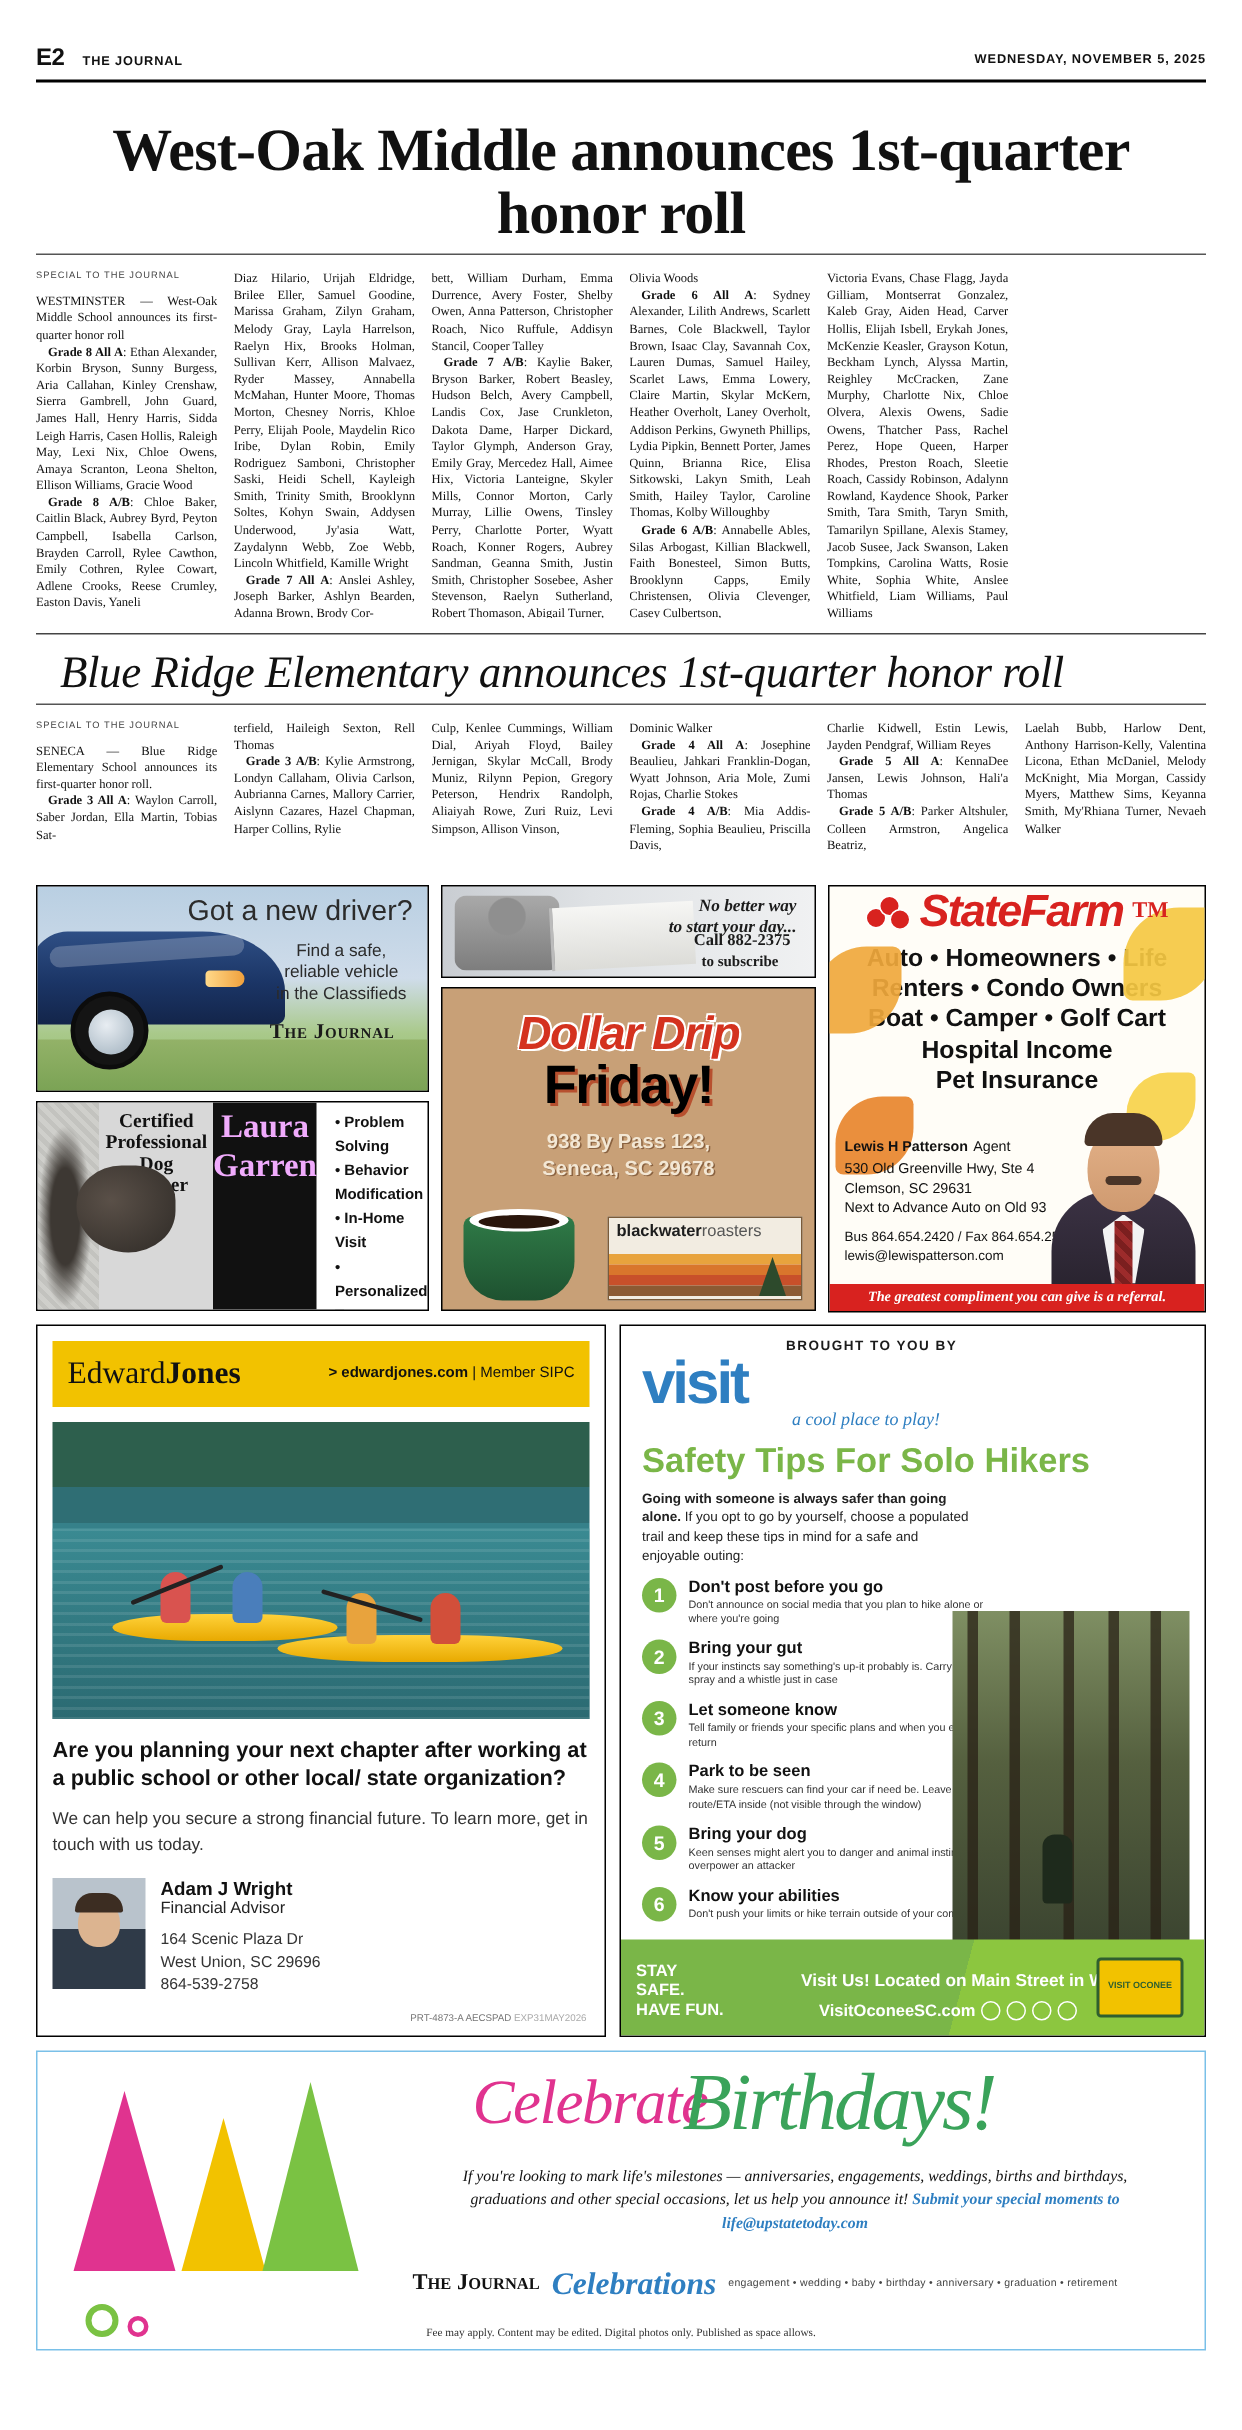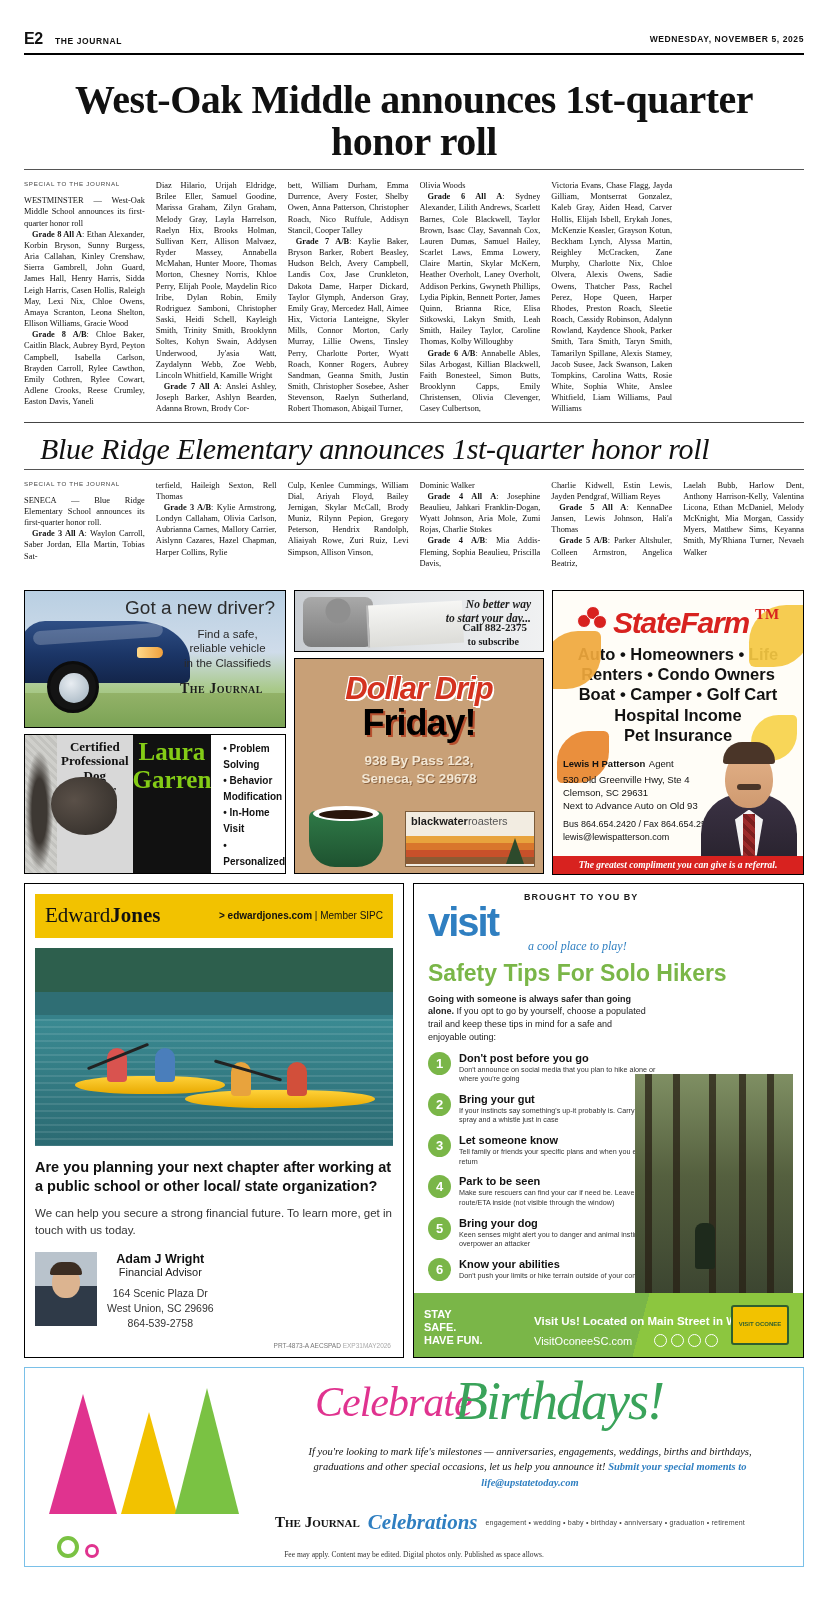--- a/index.html
+++ b/index.html
@@ -159,23 +159,23 @@
     background: radial-gradient(ellipse at 35% 40%, #5a5048, #2e2a26);
     border-radius: 48% 42% 50% 55%;
   }
   .dog-right { flex: 1; display: flex; flex-direction: row; }
   .dog-cert {
     background: #d8d8d8; text-align: center; padding: 5px 4px 6px;
     font-family: "Liberation Serif", serif; font-weight: bold;
     font-size: 13px; line-height: 1.12; color: #111;
   }
   .dog-name {
-    background: #111; color: #84cc16; text-align: center;
+    background: #111; color: #f0abfc; text-align: center;
     font-family: "Liberation Serif", serif; font-weight: bold;
-    font-size: 25px; padding: 3px 0 5px;
+    font-size: 22px; padding: 3px 0 5px;
   }
   .dog-bullets { padding: 6px 0 4px 12px; }
   .dog-bullets li {
     list-style: none; font-family: Liberation Sans, sans-serif;
     font-weight: bold; font-size: 10px; line-height: 1.62; color: #111;
   }
   .dog-bullets li::before { content: "\2022  "; }
   .dog-phone {
     background: #111; color: #fff; text-align: center;
     font-family: "Liberation Sans", sans-serif; font-weight: bold;
@@ -266,22 +266,22 @@
   .tree {
     position:absolute; right: 10px; bottom: 2px; width:0; height:0;
     border-left: 9px solid transparent; border-right: 9px solid transparent;
     border-bottom: 26px solid #2d4a2c;
   }
 
   
   .ad-sf { height: 285px; position: relative; background:#fffdf7; overflow:hidden; }
   .leaf { position:absolute; border-radius: 60% 10% 60% 10%; opacity:.92; }
   .sf-logo-row {
-    position:relative; display:flex; align-items:flex-start; justify-content:center;
-    gap: 6px; padding-top: 15px;
+    position:relative; display:flex; align-items:center; justify-content:center;
+    gap: 6px; padding-top: 0;
   }
   .sf-dots { position: relative; width: 30px; height: 22px; }
   .sf-dots i {
     position:absolute; width: 14px; height: 14px; border-radius: 50%;
     background: #d8221f; border: 1.5px solid #fff;
   }
   .sf-dots i:nth-child(1){ left:0; top: 8px;}
   .sf-dots i:nth-child(2){ left:9px; top: 0;}
   .sf-dots i:nth-child(3){ left:16px; top: 9px;}
   .sf-name {
@@ -387,21 +387,21 @@
   .ej-copy {
     margin-top: 12px;
     font-family: "Liberation Sans", sans-serif;
     font-size: 14.5px; line-height: 1.34; color: #111; font-weight: 600;
   }
   .ej-copy2 {
     margin-top: 9px;
     font-family: "Liberation Sans", sans-serif;
     font-size: 11.5px; line-height: 1.42; color: #333;
   }
-  .ej-advisor { display:flex; gap: 10px; margin-top: 14px; align-items: flex-start; text-align: center;}
+  .ej-advisor { display:flex; gap: 10px; margin-top: 14px; align-items: flex-start;}
   .ej-headshot {
     width: 62px; height: 74px; background: linear-gradient(to bottom,#b9c3cc 0 46%, #2f3a48 46% 100%);
     position: relative; flex: none;
   }
   .ej-headshot::after{
     content:""; position:absolute; left: 17px; top: 14px; width: 28px; height: 32px;
     background: #dcb490; border-radius: 50% 50% 45% 45%;
   }
   .ej-headshot::before{
     content:""; position:absolute; left: 15px; top: 10px; width: 32px; height: 13px;
@@ -485,22 +485,22 @@
   .vo-stay {
     position:absolute; left: 10px; bottom: 10px;
     font-family: "Liberation Sans", sans-serif; font-weight: bold; font-size: 11px;
     color:#fff; line-height: 1.18;
   }
   .vo-visitus {
     position:absolute; left: 120px; bottom: 30px;
     font-family: "Liberation Sans", sans-serif; font-weight: bold; font-size: 11.5px; color:#fff;
   }
   .vo-url {
-    position:absolute; left: 120px; bottom: 10px;
-    font-family: "Liberation Sans", sans-serif; font-weight: normal; font-size: 11px; color:#fff;
+    position:absolute; left: 132px; bottom: 10px;
+    font-family: "Liberation Sans", sans-serif; font-weight: bold; font-size: 11px; color:#fff;
   }
   .vo-socials { position:absolute; left: 240px; bottom: 10px; display:flex; gap:4px;}
   .vo-socials i {
     width: 13px; height: 13px; border-radius: 50%; border: 1.2px solid #fff; display:block;
   }
   .vo-badge {
     position:absolute; right: 14px; bottom: 12px; width: 58px; height: 40px;
     background: #f2c200; border: 2px solid #2f5f2f; border-radius: 3px;
     display:flex; align-items:center; justify-content:center;
     font-family: "Liberation Sans", sans-serif; font-weight: bold; font-size: 6px;

